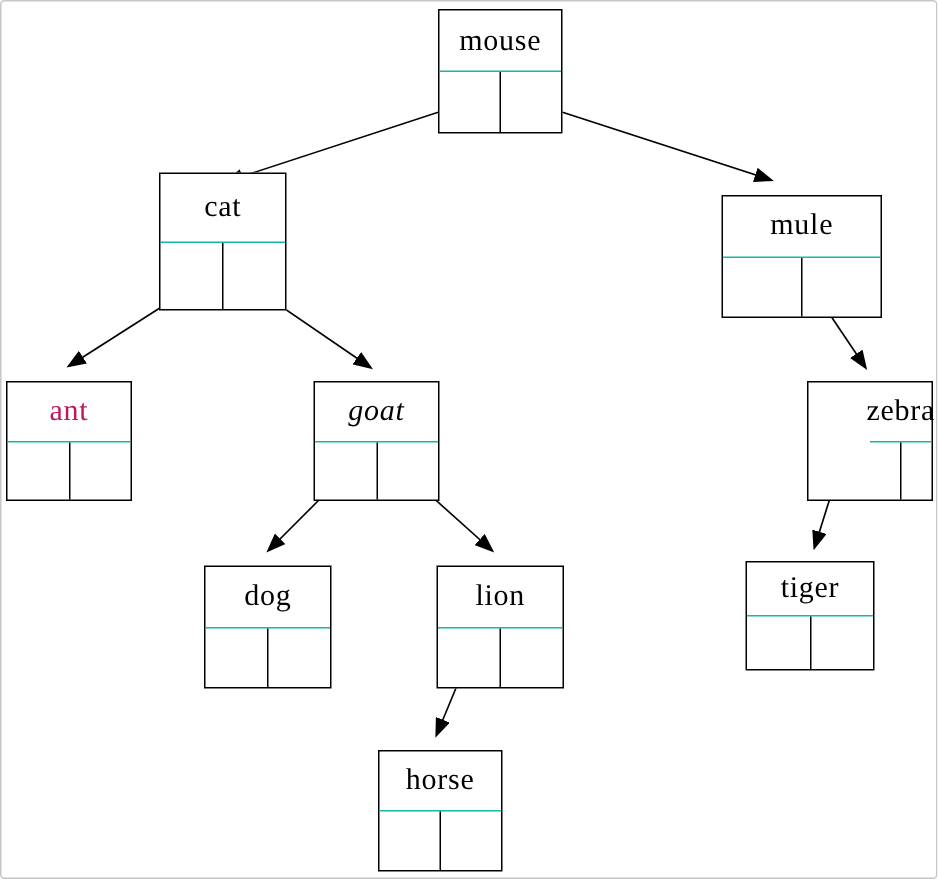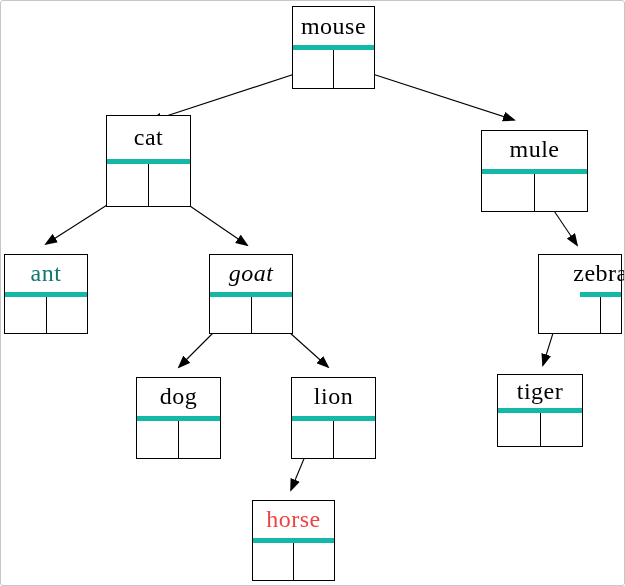--- a/index.html
+++ b/index.html
@@ -29,25 +29,25 @@
   .node {
     position: absolute;
     box-sizing: border-box;
     border: 1px solid #000000;
     background: #ffffff;
     display: flex;
     flex-direction: column;
   }
   .node-label {
     flex: 1.02;
-    border-bottom: 5px solid #14b8a6;
+    border-bottom: 1px solid #14b8a6;
     display: flex;
     align-items: center;
     justify-content: center;
-    font-size: 24px;
+    font-size: 20px;
     color: #000000;
     letter-spacing: 0.5px;
   }
   .node-cells {
     flex: 1;
     display: flex;
   }
   .cell {
     flex: 1;
   }
@@ -93,21 +93,21 @@
         </div>
       </div>
       <div class="node" style="left: 480px; top: 129px; width: 107px; height: 82px;">
         <div class="node-label" style="color: rgb(0, 0, 0);">mule</div>
         <div class="node-cells">
           <div class="cell left"></div>
           <div class="cell right"></div>
         </div>
       </div>
       <div class="node" style="left: 3px; top: 253px; width: 84px; height: 80px;">
-        <div class="node-label" style="color: #0f766e;">ant</div>
+        <div class="node-label" style="color: #be185d;">ant</div>
         <div class="node-cells">
           <div class="cell left"></div>
           <div class="cell right"></div>
         </div>
       </div>
       <div class="node" style="left: 208px; top: 253px; width: 84px; height: 80px;">
         <div class="node-label" style="color: rgb(0, 0, 0); font-style: italic;">goat</div>
         <div class="node-cells">
           <div class="cell left"></div>
           <div class="cell right"></div>
@@ -135,20 +135,20 @@
         </div>
       </div>
       <div class="node" style="left: 496px; top: 373px; width: 86px; height: 73px;">
         <div class="node-label" style="color: rgb(0, 0, 0);">tiger</div>
         <div class="node-cells">
           <div class="cell left"></div>
           <div class="cell right"></div>
         </div>
       </div>
       <div class="node" style="left: 251px; top: 499px; width: 83px; height: 81px;">
-        <div class="node-label" style="color: #ef4444;">horse</div>
+        <div class="node-label" style="color: #000000;">horse</div>
         <div class="node-cells">
           <div class="cell left"></div>
           <div class="cell right"></div>
         </div>
       </div>
     </div>
 </div>
 
 </body></html>

